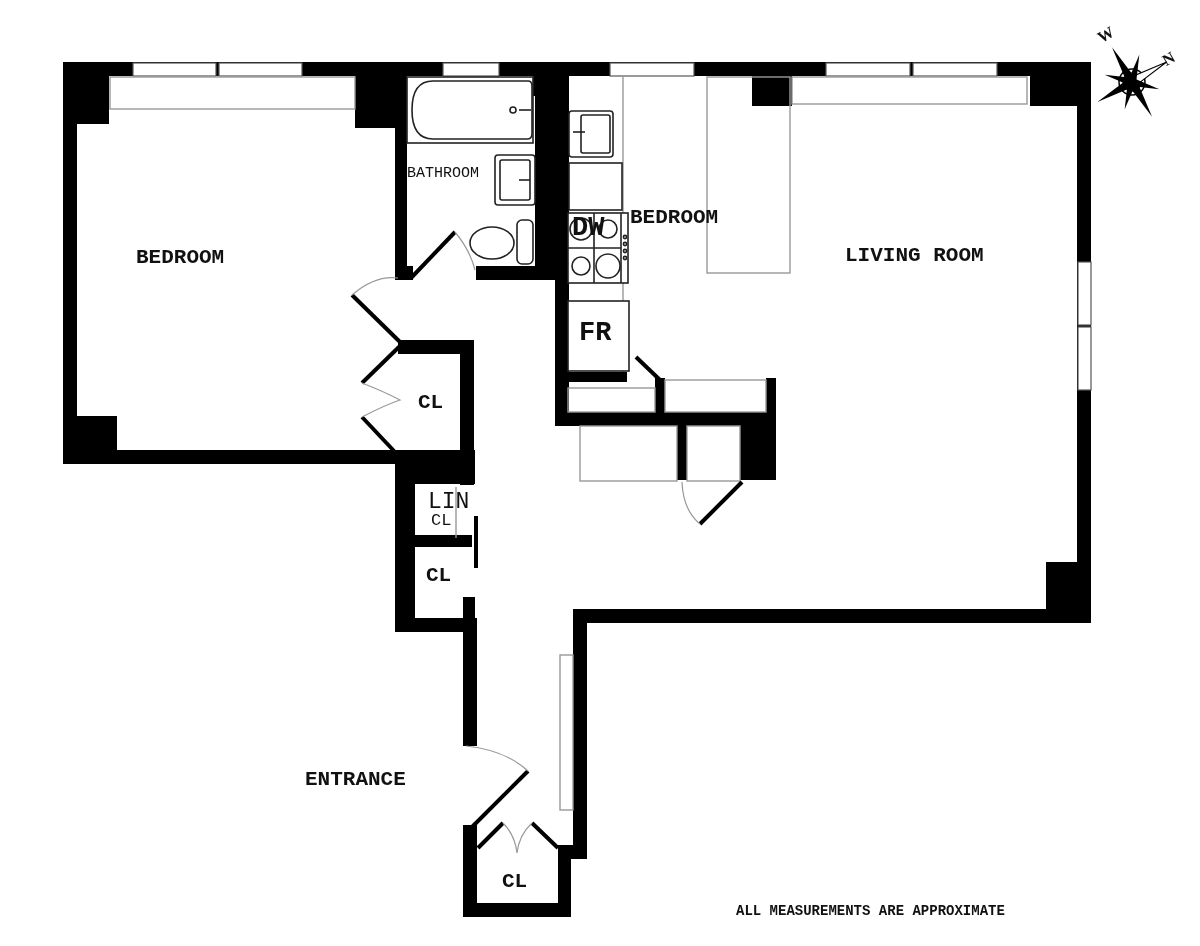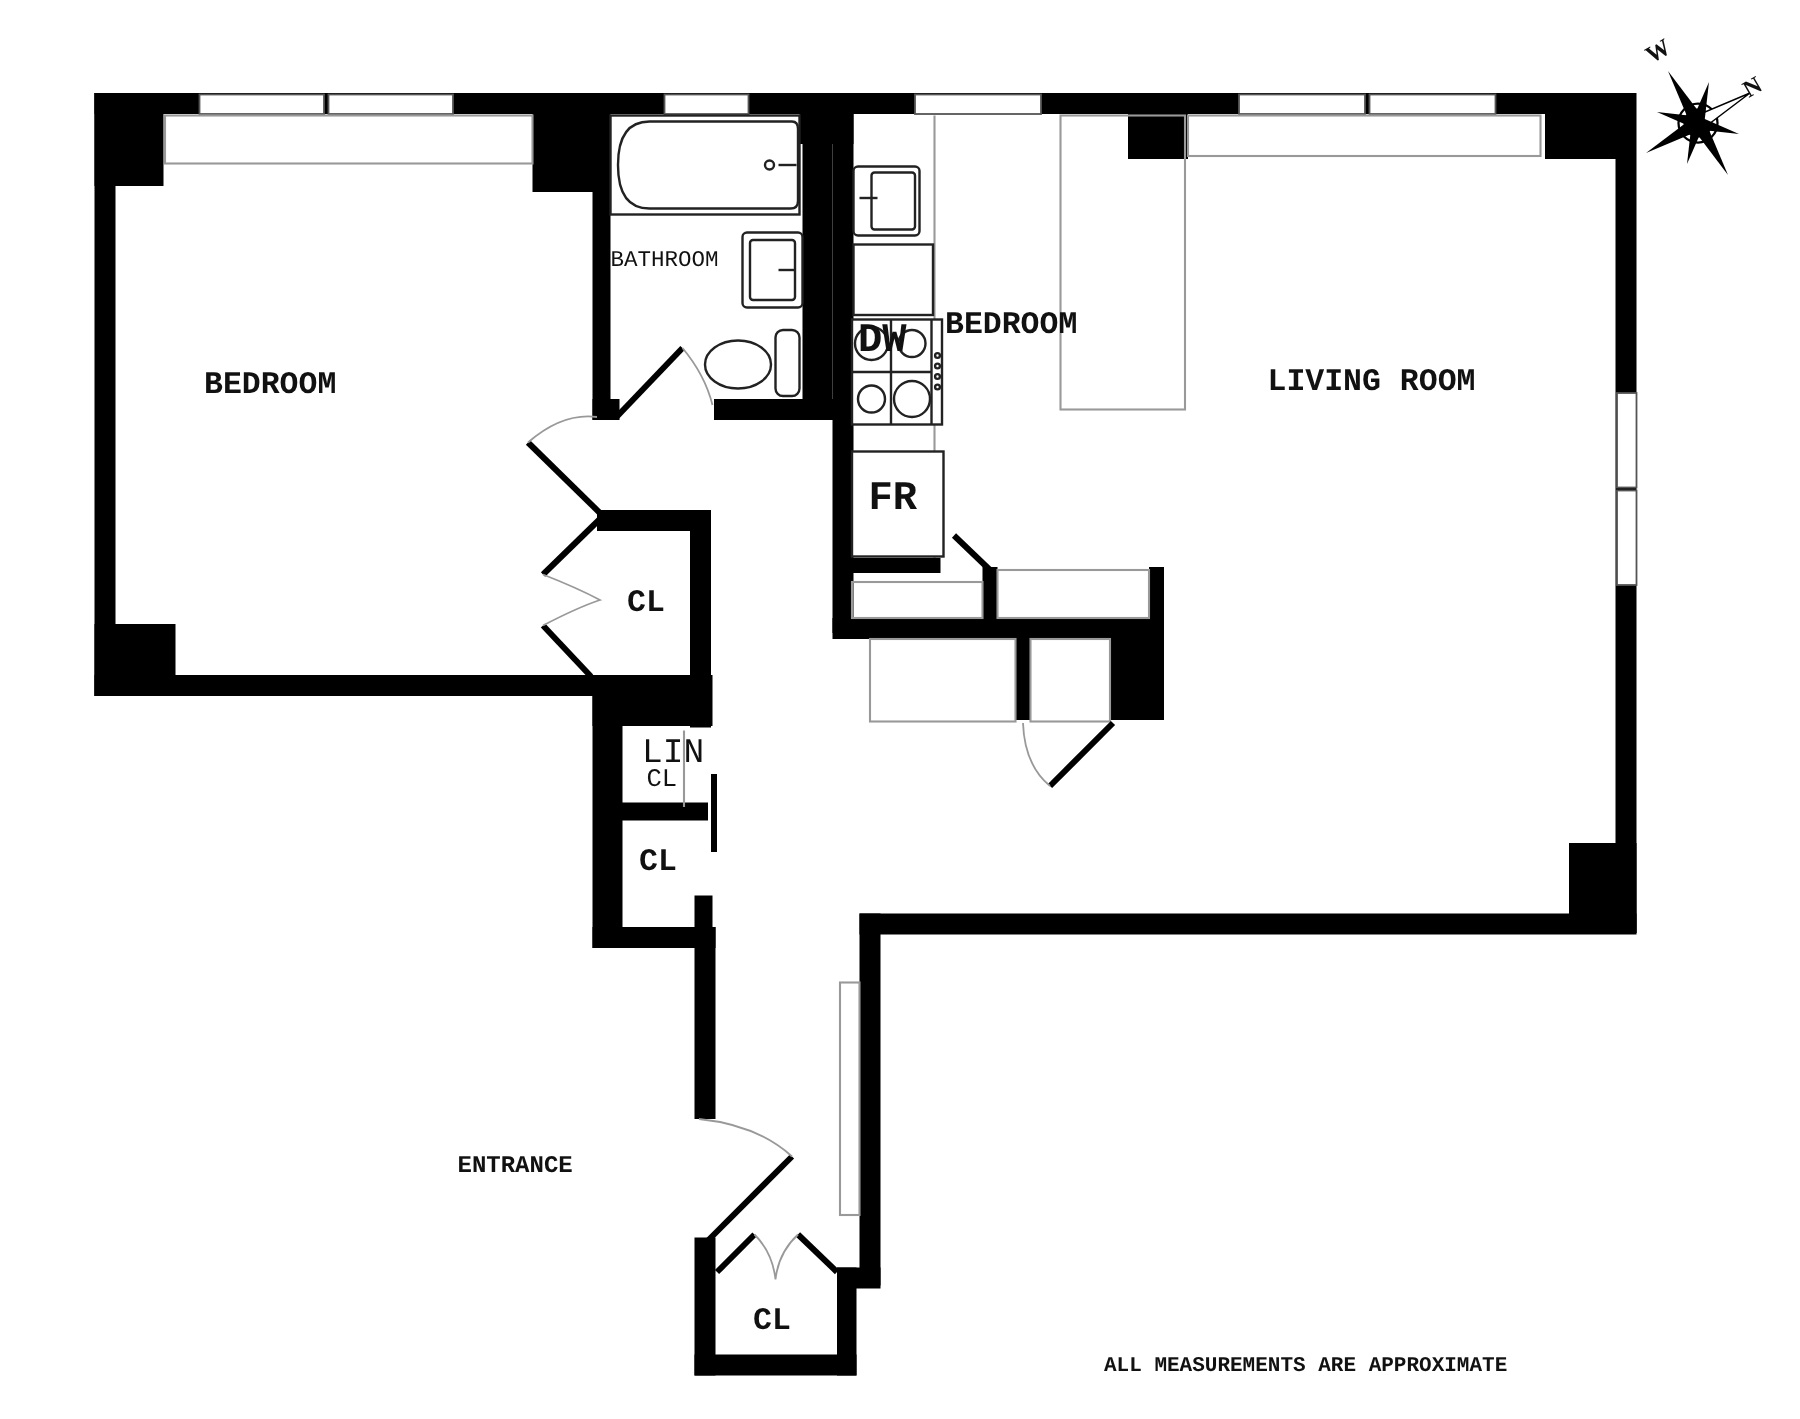--- a/index.html
+++ b/index.html
@@ -182,21 +182,21 @@
       <polygon points="20,-20 3,3 -3,-3" fill="#000"></polygon>
       <polygon points="-20,20 3,3 -3,-3" fill="#000"></polygon>
     </g>
   </g>
 </svg>
 
 <div class="lbl lbl-big" style="left:136px; top:246px;">BEDROOM</div>
 <div class="lbl lbl-small" style="left:407px; top:165px;">BATHROOM</div>
 <div class="lbl lbl-big" style="left:630px; top:206px;">BEDROOM</div>
 <div class="lbl lbl-big" style="left:845px; top:244px;">LIVING ROOM</div>
-<div class="lbl" style="left:305px; top:768px; font-size:16px;">ENTRANCE</div>
+<div class="lbl" style="left:305px; top:768px; font-size:21px;">ENTRANCE</div>
 <div class="lbl lbl-big" style="left:418px; top:391px;">CL</div>
 <div class="lbl lbl-small" style="left:428px; top:489px; font-size:23px;">LIN</div>
 <div class="lbl lbl-small" style="left:431px; top:511px; font-size:17px;">CL</div>
 <div class="lbl lbl-big" style="left:426px; top:564px;">CL</div>
 <div class="lbl lbl-big" style="left:502px; top:870px;">CL</div>
 <div class="lbl lbl-app" style="left:572px; top:172px;margin-top:41px;">DW</div>
 <div class="lbl lbl-app" style="left:579px; top:318px;">FR</div>
 <div class="lbl" style="left:1098px; top:26px; font-family:'Liberation Serif', serif; font-size:16px; transform:rotate(-30deg);">W</div>
 <div class="lbl" style="left:1163px; top:50px; font-family:'Liberation Serif', serif; font-size:16px; transform:rotate(-30deg);">N</div>
 <div class="lbl lbl-note" style="left:708px; top:903px;margin-left:28px;">ALL MEASUREMENTS ARE APPROXIMATE</div>

